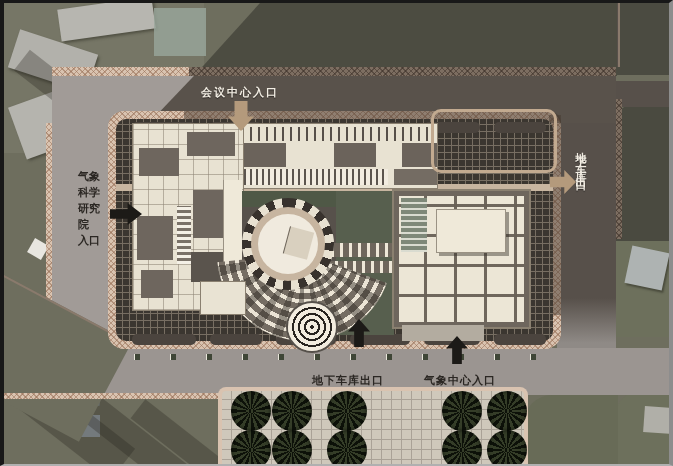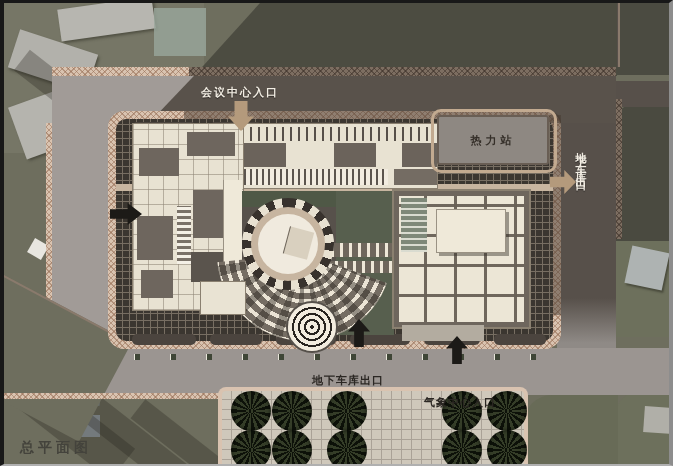--- a/index.html
+++ b/index.html
@@ -185,44 +185,49 @@
 
   <div class="abs" style="left:196px;top:278px;width:44px;height:32px;background:#e9e3d3;border:1px solid #8a8070;"></div>
 
   <div class="abs" style="left:388px;top:186px;width:135px;height:136px;background-color:#ece6d6;background-image:repeating-linear-gradient(90deg,rgba(104,96,86,.95) 0 3px,transparent 3px 30px),repeating-linear-gradient(0deg,rgba(104,96,86,.95) 0 3px,transparent 3px 30px);border:2px solid #8a8070;box-shadow:inset 0 0 0 5px #6e665d;">
     <div class="abs" style="left:42px;top:18px;width:68px;height:42px;background:#efe9d9;border:1px solid #9a9284;box-shadow:3px 3px 0 rgba(55,50,44,.45);"></div>
     <div class="abs" style="left:7px;top:7px;width:26px;height:54px;background-color:#7e8878;background-image:repeating-linear-gradient(0deg,rgba(240,240,230,.8) 0 2px,transparent 2px 6px);"></div>
   </div>
   <div class="abs" style="left:398px;top:322px;width:82px;height:16px;background:#b3aca0;"></div>
 
   <div class="abs" style="left:427px;top:106px;width:120px;height:58px;border:3px solid #c2aa90;border-radius:10px;"></div>
-  <div class="abs" style="left:433px;top:112px;width:108px;height:46px;background:#8e8882;border:2px solid #695e54;border-radius:3px;display:flex;align-items:center;justify-content:center;">
-    <span class="lbl" style="color:#352f29;letter-spacing:4px;">热力站</span>
-  </div>
 
   <div class="abs grid-light" style="left:218px;top:388px;width:302px;height:78px;box-shadow:0 0 0 4px var(--c-sidewalk-hatch,#d9c3b0);border-radius:4px;"></div>
   <div class="tree" style="left:227px;top:388px;"></div>
   <div class="tree" style="left:268px;top:388px;"></div>
   <div class="tree" style="left:323px;top:388px;"></div>
   <div class="tree" style="left:438px;top:388px;"></div>
   <div class="tree" style="left:483px;top:388px;"></div>
   <div class="tree" style="left:227px;top:427px;"></div>
   <div class="tree" style="left:268px;top:427px;"></div>
   <div class="tree" style="left:323px;top:427px;"></div>
   <div class="tree" style="left:438px;top:427px;"></div>
   <div class="tree" style="left:483px;top:427px;"></div>
 
   <div class="abs lbl lbl-light" style="left:197px;top:83px;letter-spacing:2px;">会议中心入口</div>
   <div class="abs arrow arrow-down" style="left:224px;top:98px;width:26px;height:30px;"></div>
 
   <div class="abs lbl lbl-light" style="left:570px;top:140px;writing-mode:vertical-rl;letter-spacing:6px;">地下车库出口</div>
   <div class="abs arrow arrow-right-tan" style="left:546px;top:167px;width:26px;height:24px;"></div>
 
+  <div class="abs" style="left:74px;top:165px;width:36px;text-align:left;">
+    <div class="lbl lbl-dark" style="line-height:16px;">
+      <span>气象</span><br>
+      <span>科学</span><br>
+      <span>研究</span><br>
+      <span>院</span><br>
+      <span>入口</span>
+    </div>
+  </div>
   <div class="abs arrow arrow-right-black" style="left:106px;top:200px;width:32px;height:22px;"></div>
 
   <div class="abs arrow arrow-up-black" style="left:344px;top:316px;width:22px;height:28px;"></div>
   <div class="abs lbl lbl-dark" style="left:308px;top:371px;letter-spacing:1px;">地下车库出口</div>
 
   <div class="abs arrow arrow-up-black" style="left:442px;top:333px;width:22px;height:28px;"></div>
-  <div class="abs lbl lbl-dark" style="left:420px;top:371px;letter-spacing:1px;margin-top:22px;">气象中心入口</div>
-
-  <div class="abs" style="left:16px;top:436px;font-size:14px;font-weight:700;letter-spacing:4px;color:#44433c;">总平面图</div>
+  <div class="abs lbl lbl-dark" style="left:420px;top:371px;letter-spacing:1px;">气象中心入口</div>
+
 </div>
 
 </body></html>

